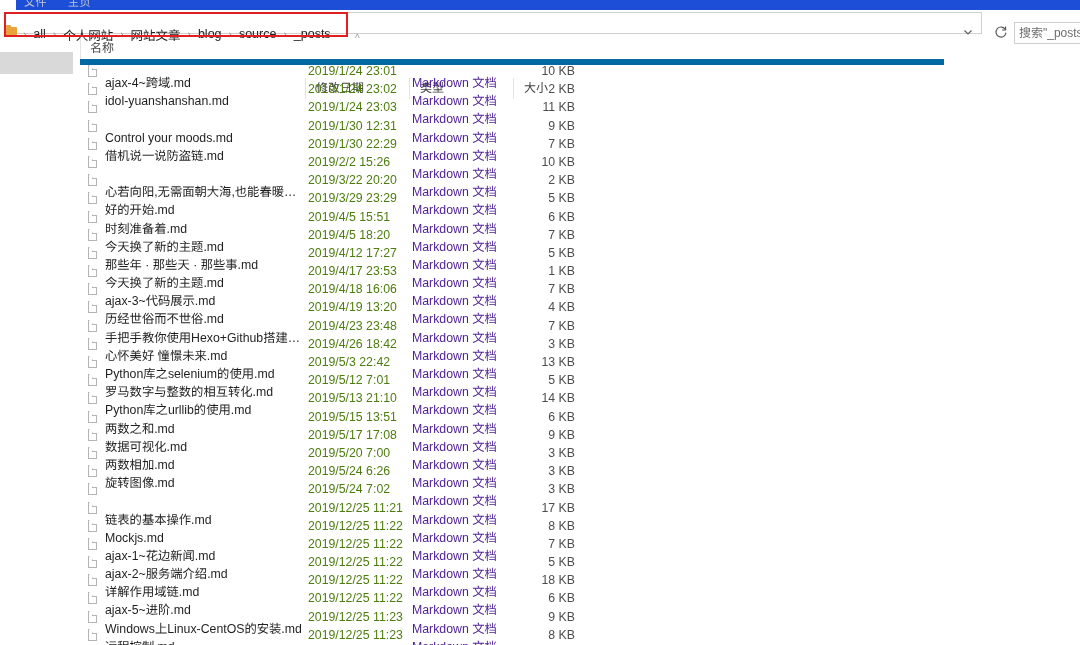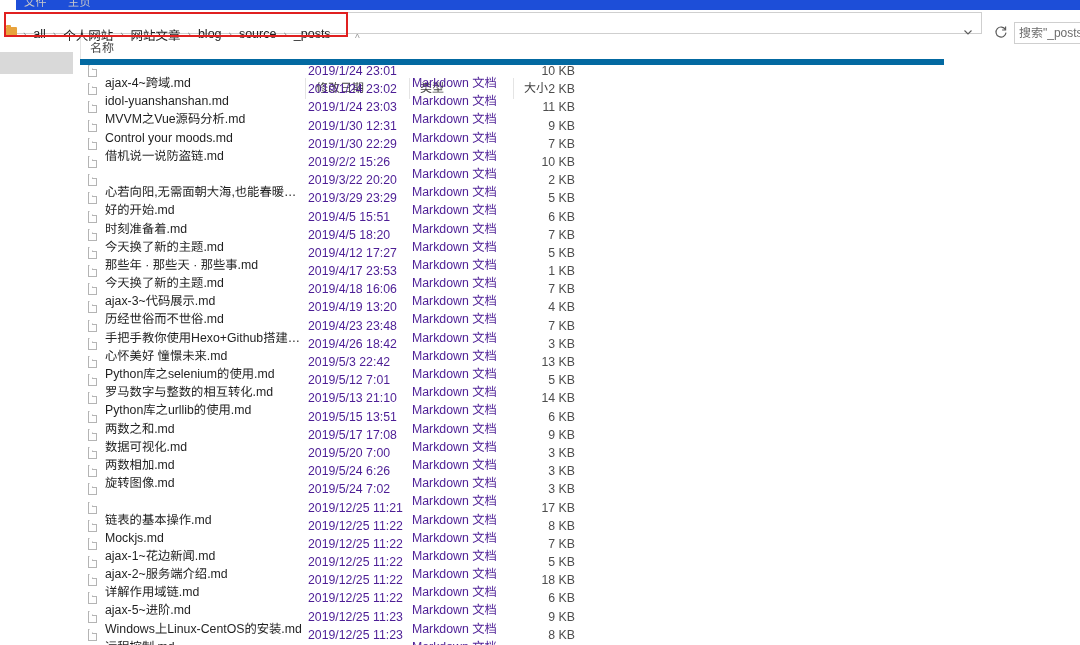--- a/index.html
+++ b/index.html
@@ -218,21 +218,21 @@
     line-height: 18.2px;
     overflow: hidden;
     text-overflow: ellipsis;
     color: #1f1f1f;
   }
   .f-date {
     position: absolute;
     left: 228px; top: 0;
     width: 100px;
     line-height: 18.2px;
-    color: #4c1d95;
+    color: #4d7c0f;
   }
   .f-type {
     position: absolute;
     left: 332px; top: 0;
     width: 100px;
     line-height: 18.2px;
     color: #4c1d95;
     margin-top: 12px;
   }
   .f-size {
@@ -310,21 +310,20 @@
     </div>
     <div class="file-row">
       <span class="f-icon"></span>
       <span class="f-name">idol-yuanshanshan.md</span>
       <span class="f-date">2019/1/24 23:02</span>
       <span class="f-type">Markdown 文档</span>
       <span class="f-size">2 KB</span>
     </div>
     <div class="file-row">
       <span class="f-icon"></span>
-      <span class="f-name">MVVM之Vue源码分析.md</span>
       <span class="f-date">2019/1/24 23:03</span>
       <span class="f-type">Markdown 文档</span>
       <span class="f-size">11 KB</span>
     </div>
     <div class="file-row">
       <span class="f-icon"></span>
       <span class="f-name">Control your moods.md</span>
       <span class="f-date">2019/1/30 12:31</span>
       <span class="f-type">Markdown 文档</span>
       <span class="f-size">9 KB</span>

